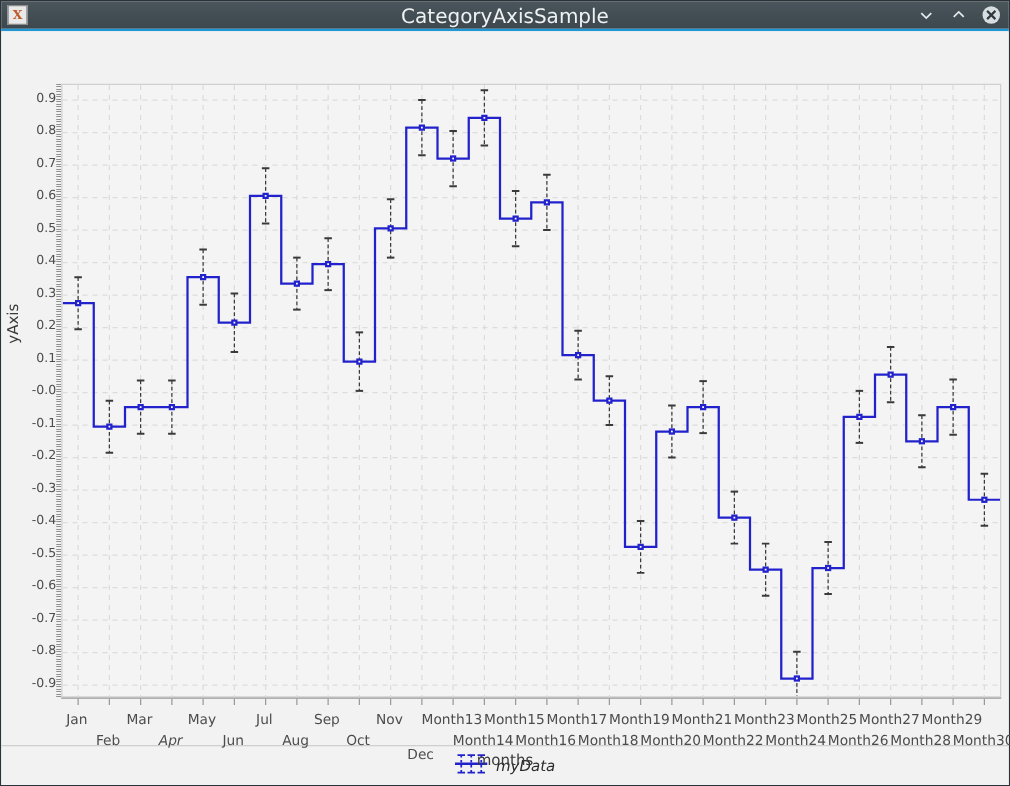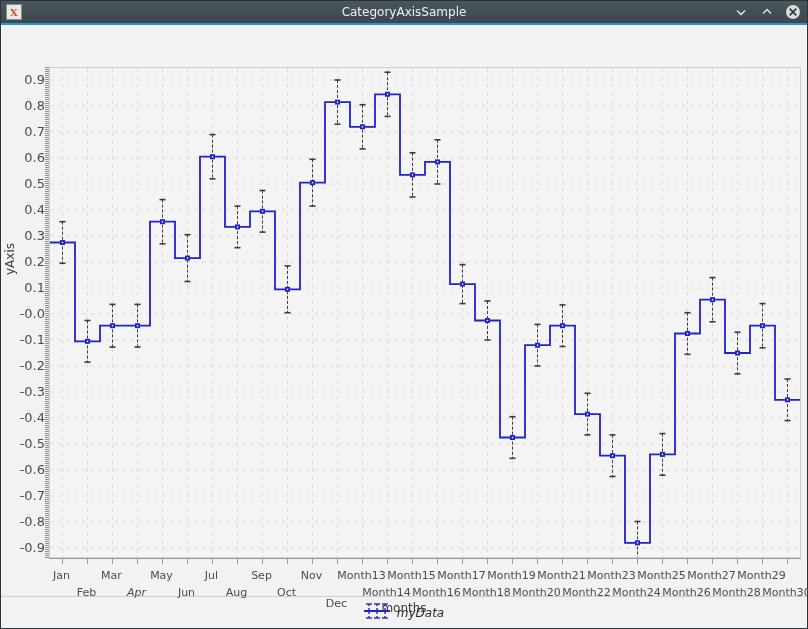--- a/index.html
+++ b/index.html
@@ -28,21 +28,21 @@
   #app-icon {
     width: 16px; height: 16px; margin-left: 5px;
     background: #e9e9e9;
     border: 1px solid #8b8b8b;
     display: flex; align-items: center; justify-content: center;
     font-size: 10px; color: #c05a2a; font-weight: bold;
     font-family: "DejaVu Serif", serif;
   }
   #win-title {
     position: absolute; left: 0; right: 0; text-align: center;
-    font-size: 12px; color: #eef2f3;
+    font-size: 16px; color: #eef2f3;
     pointer-events: none;
   }
   #win-buttons {
     margin-left: auto; margin-right: 6px;
     display: flex; align-items: center; gap: 10px; z-index: 2;
   }
   .winbtn { width:16px; height:16px; display:flex; align-items:center; justify-content:center; cursor:pointer; }
   .winbtn svg { display:block; }
   
   #chart-area {
@@ -61,21 +61,21 @@
     position: absolute;
     left: 48px; top: 42px;
     width: 752px; height: 491px;
     background: #f4f4f4;
     border: 1px solid #d0d0d0;
     overflow: hidden;
   }
   #plot svg { display: block; }
   .ytick-label {
     position: absolute; right: 0; width: 40px;
-    text-align: right; font-size: 13px; color: #4c4c4c;
+    text-align: right; font-size: 10px; color: #4c4c4c;
     transform: translateY(-50%);
   }
   #yticks { position: absolute; left: 0; top: 0; width: 44px; height: 575px; }
   #yaxis-line {
     position: absolute; left: 44px; top: 42px;
     width: 4px; height: 491px;
     background: repeating-linear-gradient(to bottom, #8f8f8f 0px, #8f8f8f 1px, #f2f2f2 1px, #f2f2f2 2px);
   }
   #xaxis-line {
     position: absolute; left: 48px; top: 533px; width: 752px; height: 1px;

